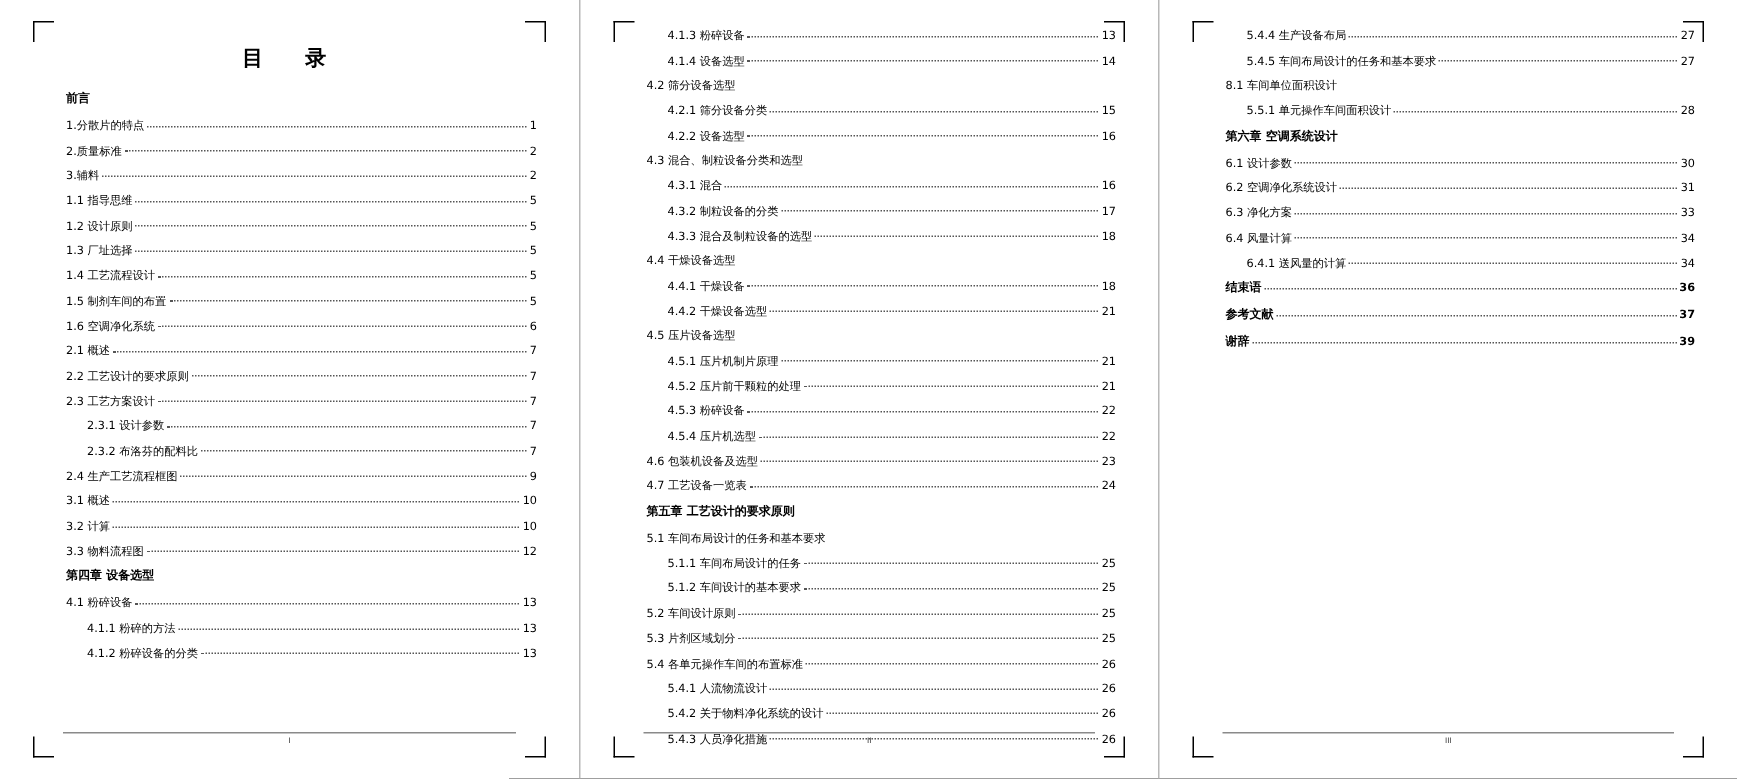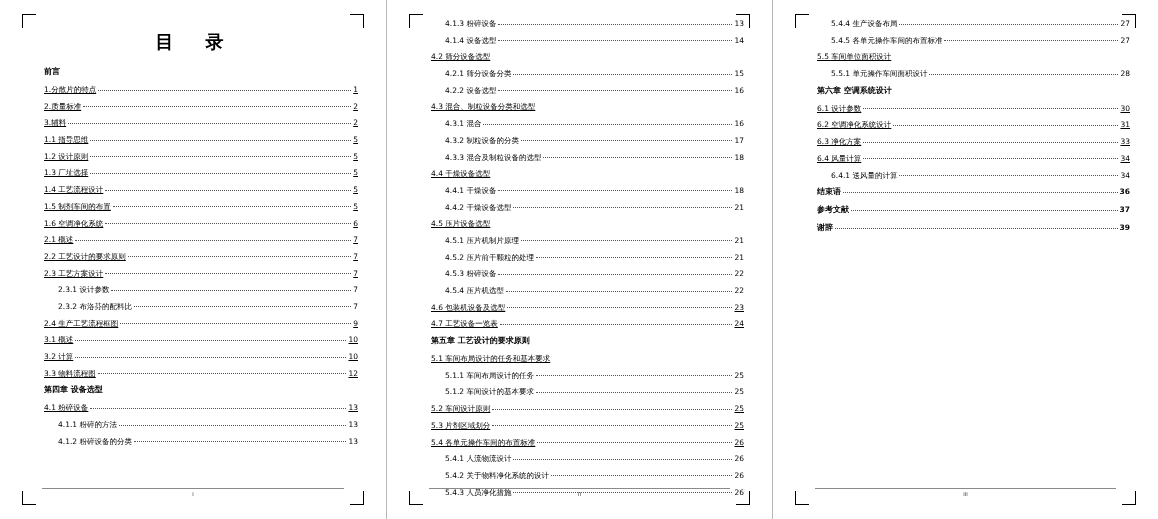--- a/index.html
+++ b/index.html
@@ -46,21 +46,21 @@
     position: absolute;
     top: 20px;
     left: 28px;
     right: 28px;
     bottom: 28px;
   }
   .doc-title {
     text-align: center;
     font-family: "DejaVu Serif", "Liberation Serif", serif;
     font-weight: bold;
-    font-size: 18px;
+    font-size: 14px;
     letter-spacing: 7px;
     color: #000;
     margin: 10px 0 14px 0;
   }
   .toc-list { list-style: none; margin: 0; padding: 0; }
   .toc-row {
     display: flex;
     align-items: baseline;
     font-size: 7.5px;
     line-height: 1;
@@ -81,21 +81,21 @@
   .toc-row .pg { flex: 0 0 auto; font-size: 7.5px; }
 
   
   .lvl-h {                       
     font-weight: bold;
     font-size: 8px;
     margin-bottom: 10px;
     margin-top: 1px;
   }
   .lvl-h .lbl { font-weight: bold; padding-left: 16px; }
-  .lvl-1 { padding-left: 16px; text-decoration: underline; }
+  .lvl-1 { padding-left: 16px; }
   .lvl-2 { padding-left: 30px; }
   .nodots .dots { border-bottom: none; }
 
   .footer {
     position: absolute;
     bottom: 22px;
     left: 0; right: 0;
     text-align: center;
     font-size: 5px;
     color: #333;
@@ -441,26 +441,26 @@
         <i class="v"></i>
       </div>
       <div class="content">
         <ul class="toc-list">
           <li class="toc-row lvl-2">
             <span class="lbl">5.4.4 生产设备布局</span>
             <span class="dots"></span>
             <span class="pg">27</span>
           </li>
           <li class="toc-row lvl-2">
-            <span class="lbl">5.4.5 各单元操作车间的布置标准</span>
+            <span class="lbl">5.4.5 车间布局设计的任务和基本要求</span>
             <span class="dots"></span>
             <span class="pg">27</span>
           </li>
           <li class="toc-row lvl-1 nodots">
-            <span class="lbl">5.5 车间单位面积设计</span>
+            <span class="lbl">8.1 车间单位面积设计</span>
             <span class="dots"></span>
             <span class="pg"></span>
           </li>
           <li class="toc-row lvl-2">
             <span class="lbl">5.5.1 单元操作车间面积设计</span>
             <span class="dots"></span>
             <span class="pg">28</span>
           </li>
           <li class="toc-row lvl-h nodots">
             <span class="lbl">第六章  空调系统设计</span>

